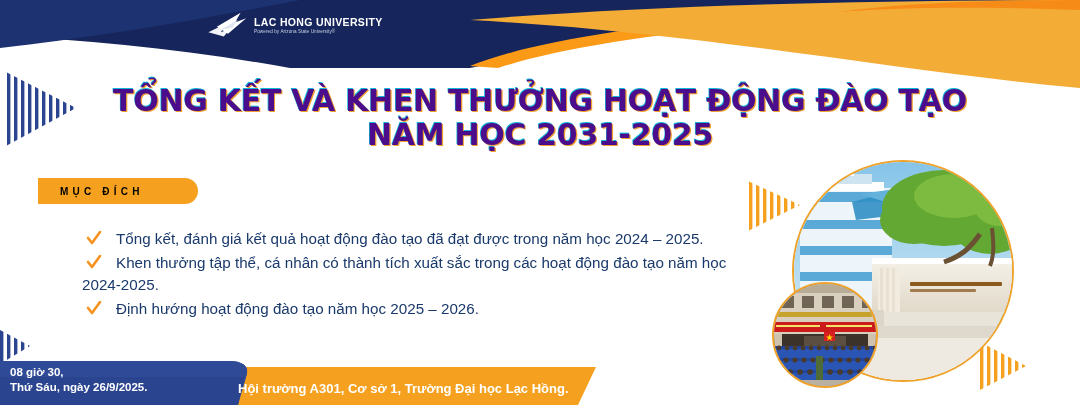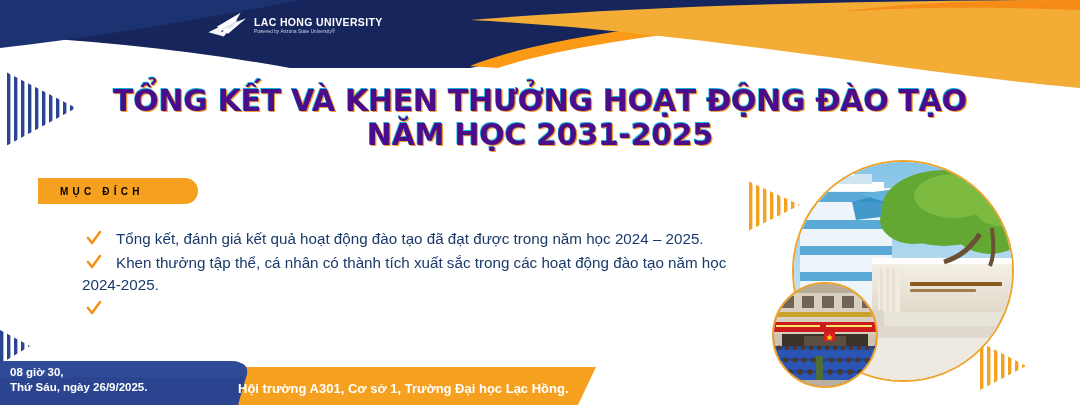--- a/index.html
+++ b/index.html
@@ -200,20 +200,21 @@
     <div class="bullet">
       <svg class="check" viewBox="0 0 16 16">
         <path d="M2,8 L6,13 L14,2" stroke="#f5921f" stroke-width="2.6" fill="none" stroke-linecap="round" stroke-linejoin="round"></path>
       </svg>
       <span>Khen thưởng tập thể, cá nhân có thành tích xuất sắc trong các hoạt động đào tạo năm học 2024-2025.</span>
     </div>
     <div class="bullet">
       <svg class="check" viewBox="0 0 16 16">
         <path d="M2,8 L6,13 L14,2" stroke="#f5921f" stroke-width="2.6" fill="none" stroke-linecap="round" stroke-linejoin="round"></path>
       </svg>
+      <span>Định hướng hoạt động đào tạo năm học 2025 – 2026.</span>
     </div>
   </div>
 
   <div class="photo-big">
     <svg class="ph-svg" viewBox="0 0 218 218" preserveAspectRatio="xMidYMid slice">
       <defs>
         <linearGradient id="sky" x1="0" y1="0" x2="0" y2="1">
           <stop offset="0%" stop-color="#86c4e8"></stop>
           <stop offset="60%" stop-color="#bfe0f2"></stop>
           <stop offset="100%" stop-color="#e4f1f8"></stop>

